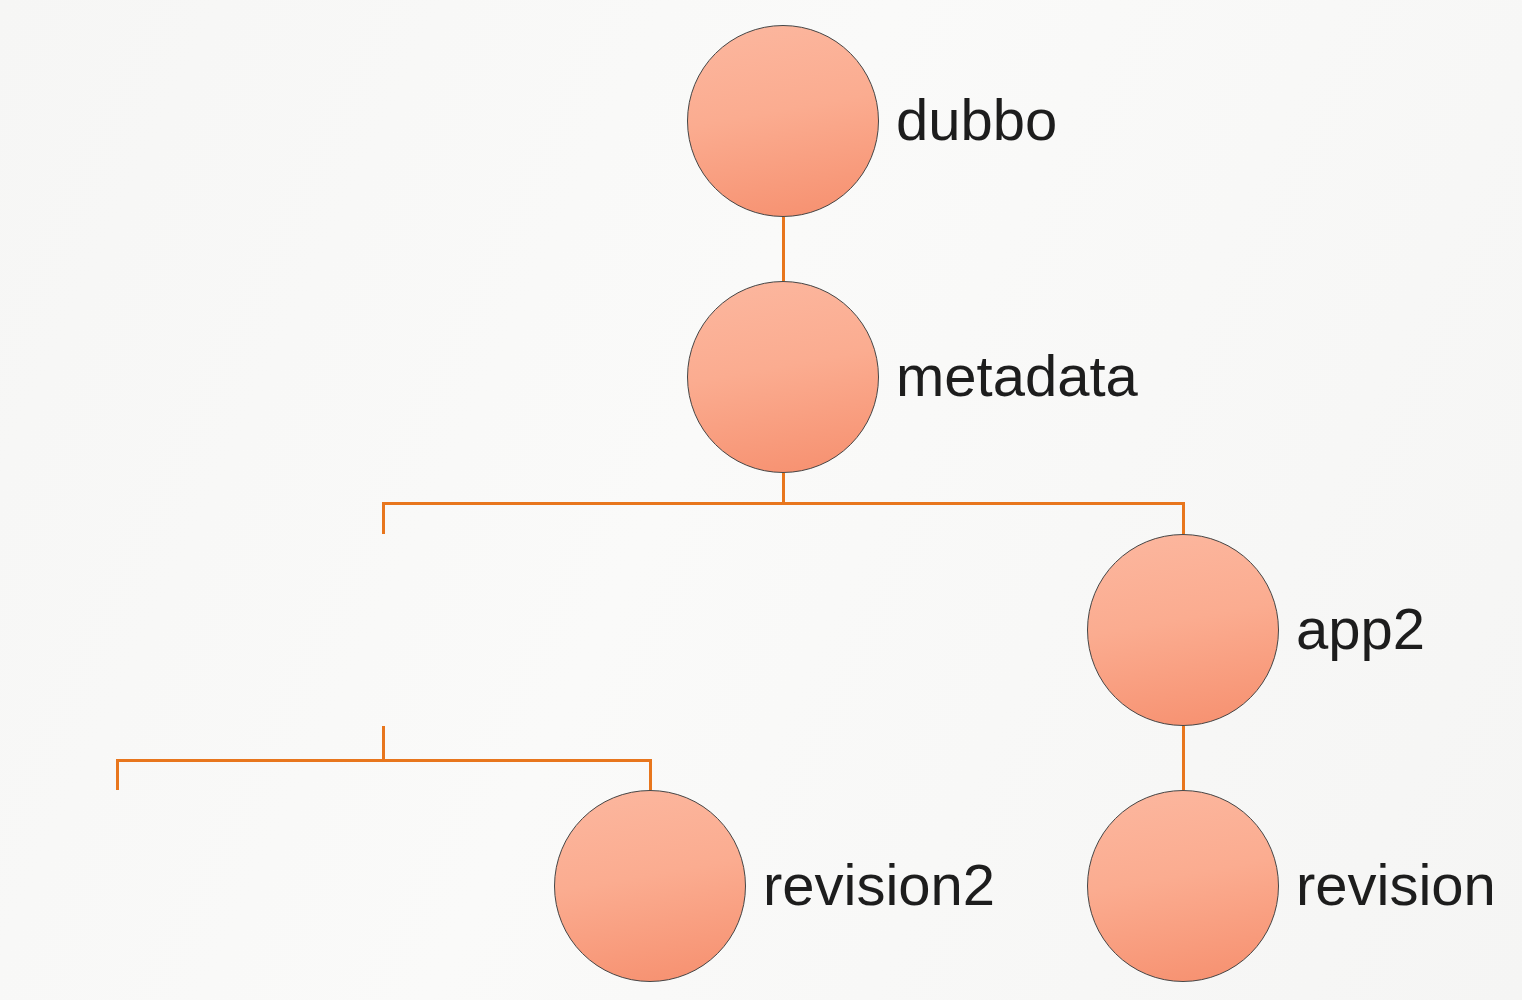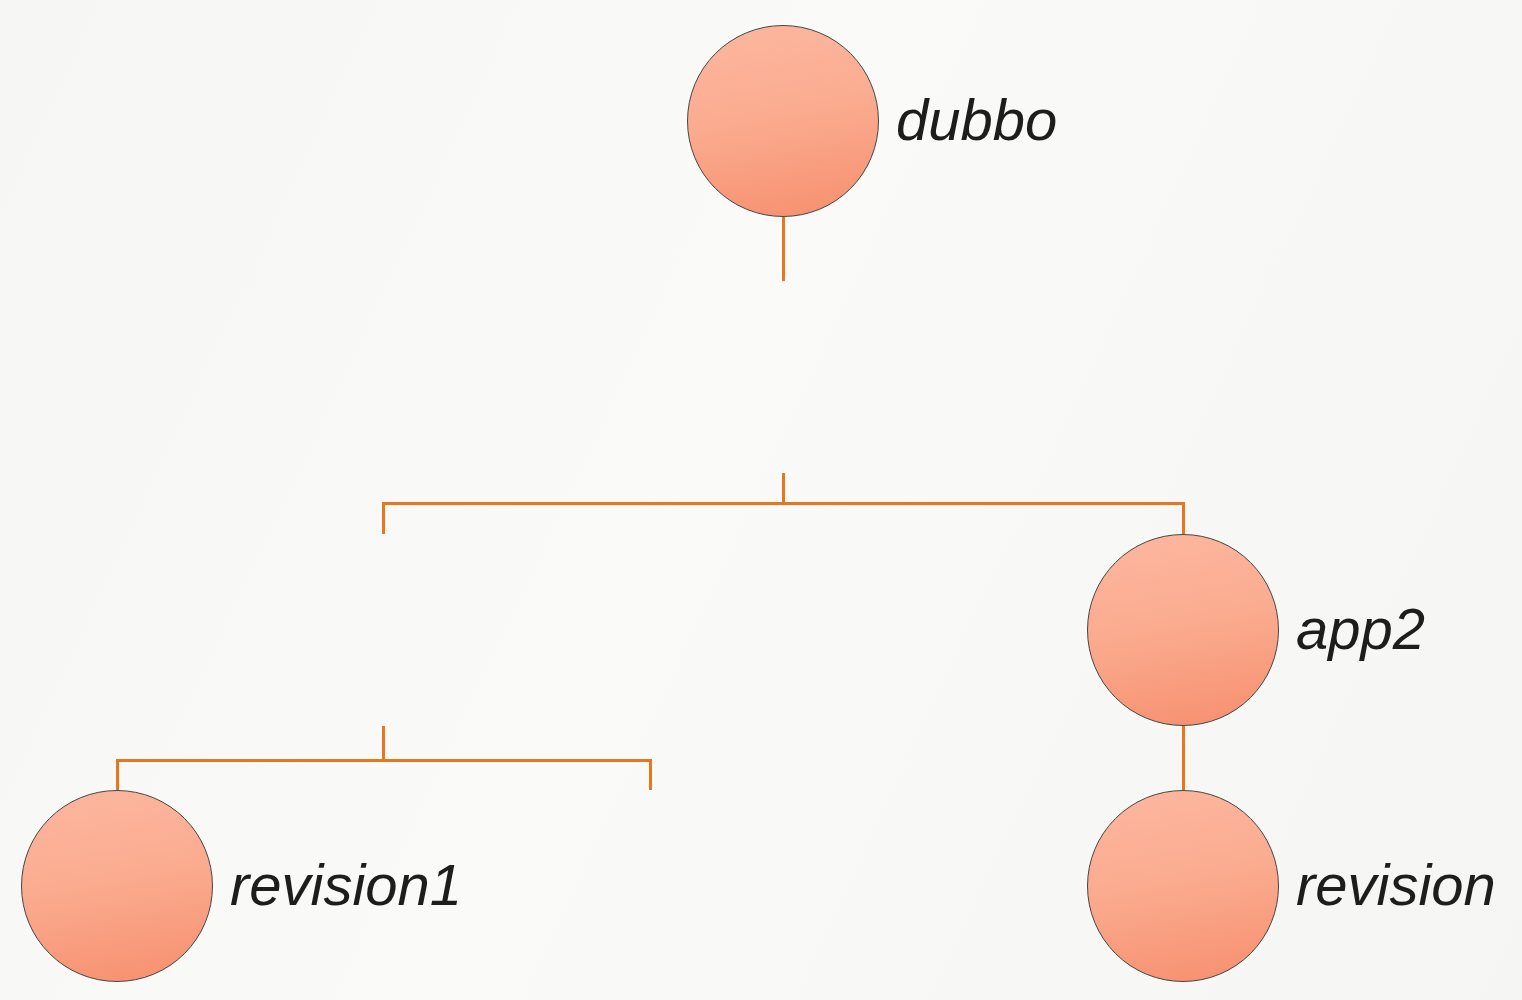--- a/index.html
+++ b/index.html
@@ -39,21 +39,20 @@
   .node .label {
     position: absolute;
     left: 208px;
     top: 50%;
     transform: translateY(-52%);
     white-space: nowrap;
     font-size: 58px;
     line-height: 1;
     color: #1d1d1d;
     letter-spacing: 0px;
-    font-style: italic;
   }
 </style>
 </head>
 <body>
 
 <div class="stage">
 
   <div class="conn v" style="left:781.5px; top:217px; height:64px;"></div>
 
   <div class="conn v" style="left:781.5px; top:473px; height:31.5px;"></div>
@@ -65,28 +64,31 @@
   <div class="conn h" style="left:115.5px; top:758.5px; width:536px;"></div>
   <div class="conn v" style="left:115.5px; top:758.5px; height:31.5px;"></div>
   <div class="conn v" style="left:648.5px; top:758.5px; height:31.5px;"></div>
 
   <div class="conn v" style="left:1181.5px; top:726px; height:64px;"></div>
 
   <div class="node" style="left:687px; top:25px;">
     <span class="label">dubbo</span>
   </div>
 
+  <div class="node" style="left:687px; top:281px;">
+    <span class="label">metadata</span>
+  </div>
 
 
   <div class="node" style="left:1087px; top:534px;text-align:center;">
     <span class="label">app2</span>
   </div>
 
-  <div class="node" style="left:21px; top:790px;">
-    <span class="label">revision1</span>
+
+  <div class="node" style="left:554px; top:790px;">
+    <span class="label">revision2</span>
   </div>
-
 
   <div class="node" style="left:1087px; top:790px;text-align:right;">
     <span class="label">revision</span>
   </div>
 
 </div>
 
 </body></html>

